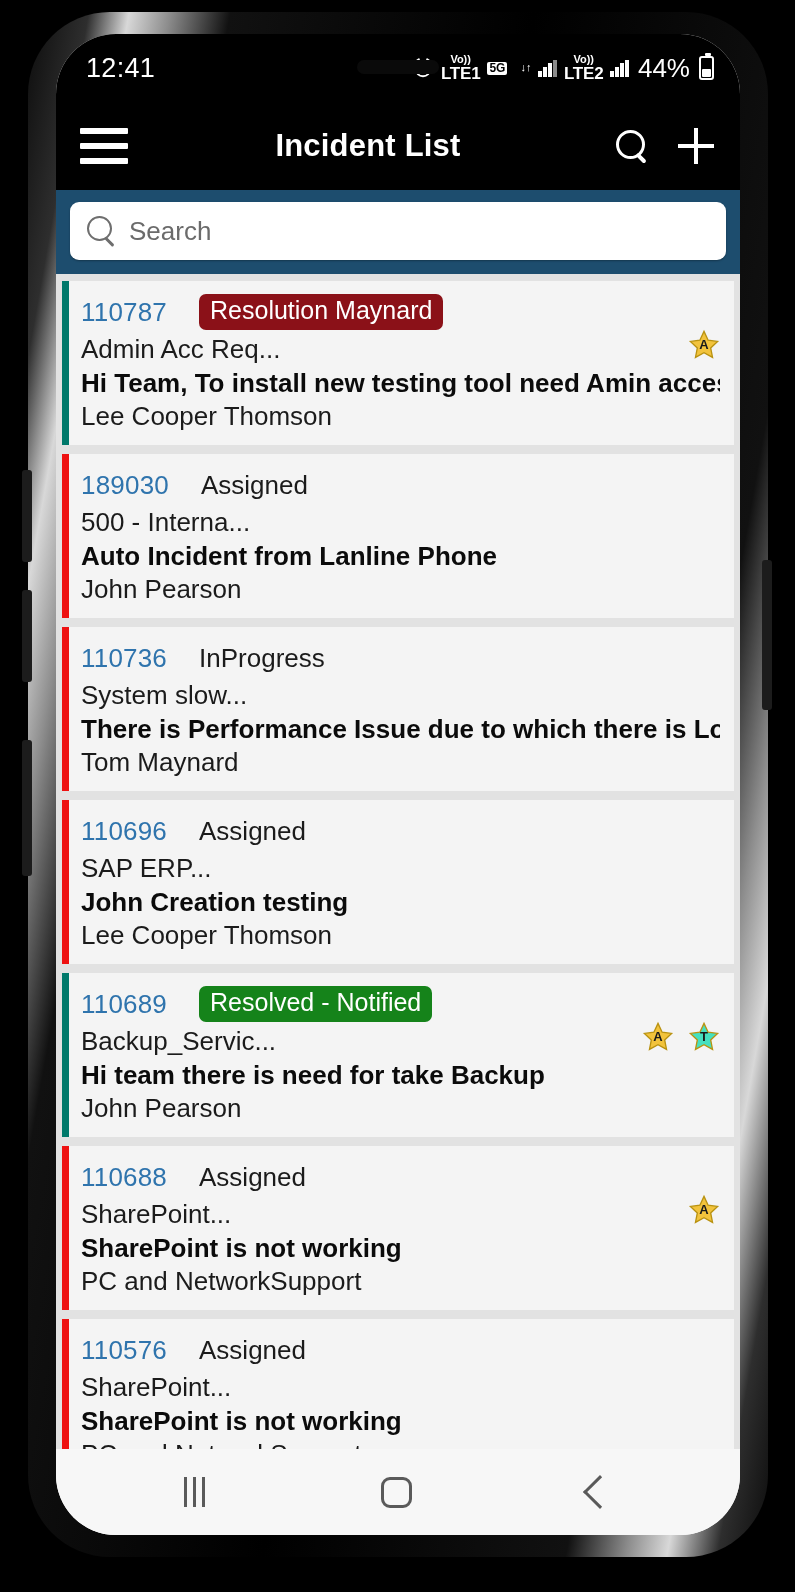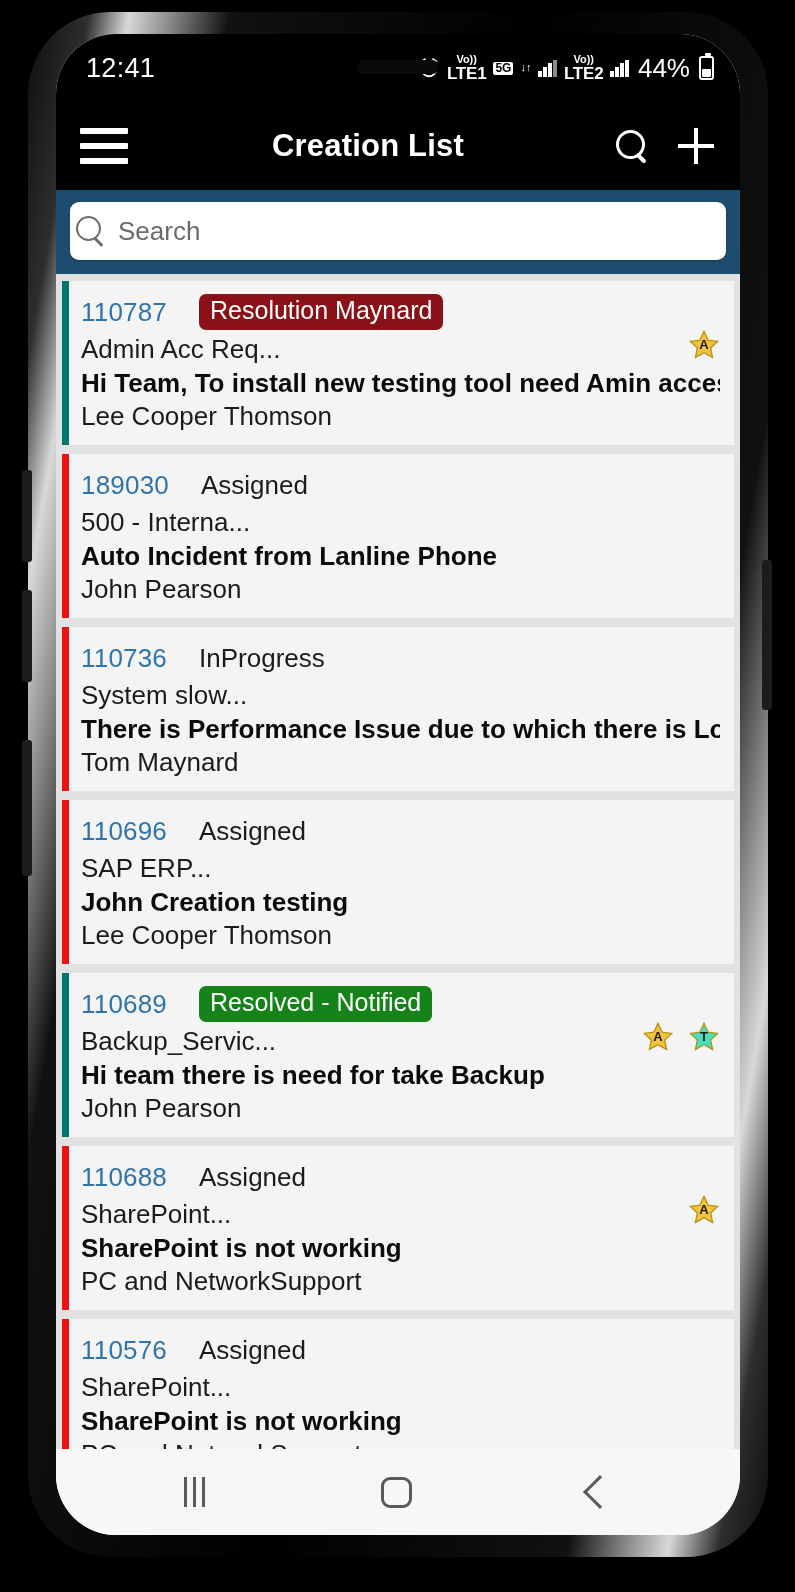--- a/index.html
+++ b/index.html
@@ -45,21 +45,21 @@
   .clock{ font-size:27px; font-weight:500; letter-spacing:.3px; }
   .notch{
     position:absolute; left:50%; transform:translateX(-50%);
     top:26px; width:82px; height:14px; border-radius:8px; background:#0a0a0a;
   }
   .sb-right{ margin-left:auto; display:flex; align-items:center; gap:7px; }
   .sb-ic{ display:flex; align-items:center; }
   .volte{ display:flex; flex-direction:column; align-items:center; line-height:1; font-size:10px; font-weight:700;}
   .volte .v1{ font-size:11px; }
   .volte .v2{ font-size:17px; letter-spacing:-.2px;}
-  .fiveg{ display:flex; align-items:flex-start; gap:7px;}
+  .fiveg{ display:flex; align-items:flex-start; gap:13px;}
   .fiveg .tag{ background:#fff; color:#000; font-size:12px; font-weight:700; padding:0 2px; border-radius:2px; line-height:13px;}
   .fiveg .arrows{ font-size:11px; line-height:11px; }
   .bars{ display:flex; align-items:flex-end; gap:1.5px; height:17px;}
   .bars i{ display:block; width:3.5px; background:#fff; }
   .bars i:nth-child(1){height:6px;} .bars i:nth-child(2){height:10px;}
   .bars i:nth-child(3){height:14px;} .bars i:nth-child(4){height:17px;}
   .bars.dim i:nth-child(4){ background:#8a8a8a; }
   .battpct{ font-size:26px; font-weight:500; margin-left:2px;}
   .batt{ width:15px; height:24px; border:2px solid #fff; border-radius:3px; position:relative; margin-left:2px;}
   .batt:before{ content:""; position:absolute; top:-5px; left:3.5px; width:6px; height:3px; background:#fff; border-radius:1px;}
@@ -78,21 +78,21 @@
   .ic-search-top:before{ content:""; position:absolute; left:2px; top:1px; width:23px; height:23px; border:3.5px solid #fff; border-radius:50%;}
   .ic-search-top:after{ content:""; position:absolute; left:23px; top:23px; width:12px; height:3.5px; background:#fff; transform:rotate(45deg); transform-origin:left center; border-radius:2px;}
   .ic-plus{ width:36px; height:36px; position:relative; cursor:pointer;}
   .ic-plus:before{ content:""; position:absolute; left:0; top:16px; width:36px; height:4px; background:#fff;}
   .ic-plus:after{ content:""; position:absolute; left:16px; top:0; width:4px; height:36px; background:#fff;}
 
   
   .searchband{ background:#1d4d6e; padding:12px 14px 14px 14px; flex:0 0 auto;}
   .searchbox{
     background:#fff; border-radius:9px; height:58px;
-    display:flex; align-items:center; padding:0 5px; gap:13px;
+    display:flex; align-items:center; padding:0 16px; gap:13px;
     box-shadow:0 1px 2px rgba(0,0,0,.3);
   }
   .ic-search-sm{ width:30px; height:30px; position:relative; flex:0 0 auto;}
   .ic-search-sm:before{ content:""; position:absolute; left:1px; top:0; width:21px; height:21px; border:2.5px solid #6e6e6e; border-radius:50%;}
   .ic-search-sm:after{ content:""; position:absolute; left:19px; top:20px; width:12px; height:3px; background:#6e6e6e; transform:rotate(45deg); transform-origin:left center; border-radius:2px;}
   .searchinput{ border:0; outline:0; font-size:26px; color:#555; font-family:inherit; width:100%; background:transparent;}
   .searchinput::placeholder{ color:#6b6b6b; }
 
   
   .list{ flex:1 1 auto; background:#e2e2e2; overflow:hidden; position:relative;}
@@ -185,21 +185,21 @@
           </span>
       </div>
     </div>
 
     <div class="appbar">
       <div class="hamburger">
           <span></span>
           <span></span>
           <span></span>
         </div>
-      <div class="apptitle">Creation List</div>
+      <div class="apptitle">Incident List</div>
       <div class="appact">
         <div class="ic-search-top"></div>
         <div class="ic-plus"></div>
       </div>
     </div>
 
     <div class="searchband">
       <div class="searchbox">
         <span class="ic-search-sm"></span>
         <input class="searchinput" type="text" placeholder="Search" style="">

